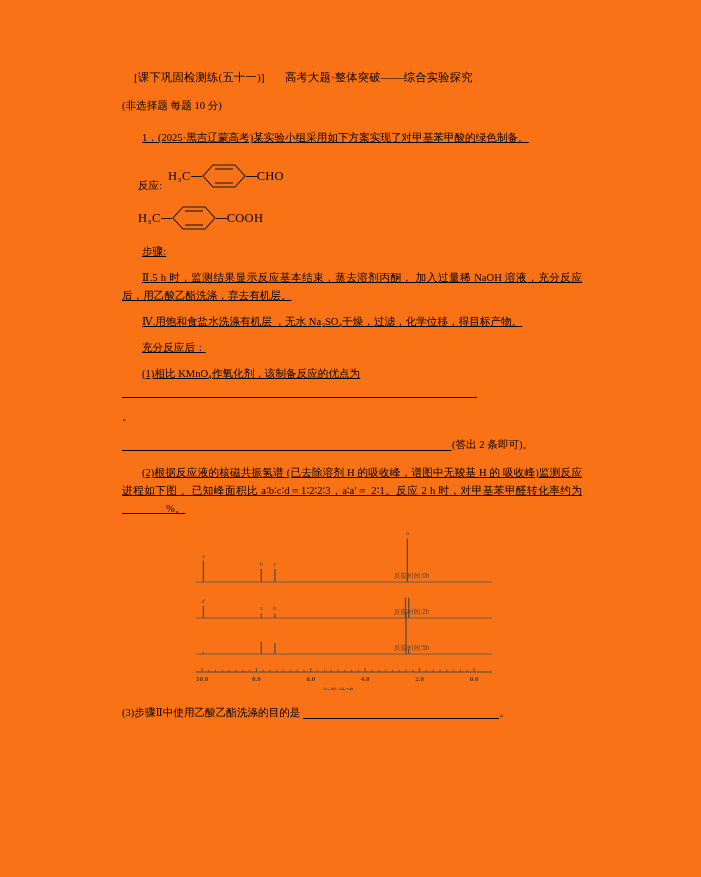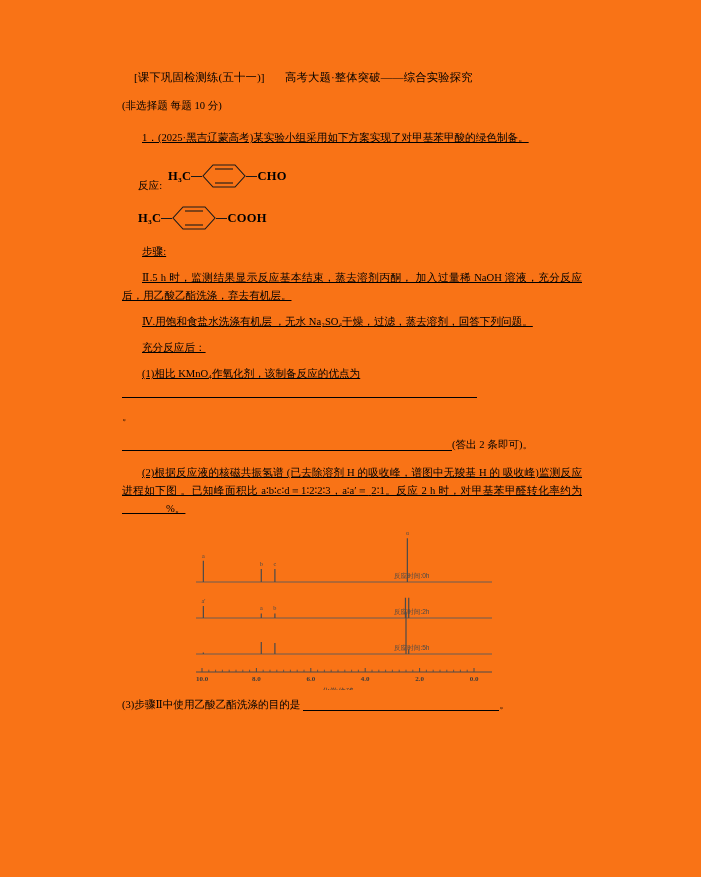--- a/index.html
+++ b/index.html
@@ -66,21 +66,20 @@
     position: absolute;
     left: 0px;
     top: 24px;
     font-size: 10.6px;
   }
   .chem-row {
     position: absolute;
     display: flex;
     align-items: center;
     font-family: "Liberation Serif", "DejaVu Serif", serif;
-    font-weight: bold;
   }
   .chem-row.top { left: 30px; top: 6px; }
   .chem-row.bottom { left: 0px; top: 48px; }
   .chem-txt {
     font-size: 12.5px;
     letter-spacing: 0.3px;
     white-space: nowrap;
   }
   .bond {
     width: 11px;
@@ -180,21 +179,21 @@
             <line x1="13" y1="22" x2="31" y2="22" stroke="#1a1a1a" stroke-width="1.1"></line>
           </svg>
         </span>
         <span class="bond"></span>
         <span class="chem-txt">COOH</span>
       </div>
     </div>
 
     <p class="para indent">步骤:</p>
     <p class="para indent">Ⅱ.5 h 时，监测结果显示反应基本结束，蒸去溶剂丙酮，  加入过量稀 NaOH 溶液，充分反应后，用乙酸乙酯洗涤，弃去有机层。</p>
-    <p class="para indent">Ⅳ.用饱和食盐水洗涤有机层 ，无水 Na₂SO₄干燥，过滤，蒸去溶剂，回答下列问题。</p>
+    <p class="para indent">Ⅳ.用饱和食盐水洗涤有机层 ，无水 Na₂SO₄干燥，过滤，化学位移，得目标产物。</p>
 
     <p class="para indent">充分反应后：</p>
 
     <p class="para indent">(1)相比 KMnO₄作氧化剂，该制备反应的优点为</p>
     <div class="rule-full"></div>
     <div class="rule-row">
       <span>。</span>
     </div>
     <div class="rule-row">
       <span class="rule-line-2"></span><span>(答出 2 条即可)。</span>
@@ -288,18 +287,18 @@
             <text x="74.4" y="149" font-size="7" font-family="&quot;Liberation Serif&quot;, serif" fill="#3a3a3a" stroke="none" text-anchor="middle" font-weight="bold">8.0</text>
             <text x="128.8" y="149" font-size="7" font-family="&quot;Liberation Serif&quot;, serif" fill="#3a3a3a" stroke="none" text-anchor="middle" font-weight="bold">6.0</text>
             <text x="183.2" y="149" font-size="7" font-family="&quot;Liberation Serif&quot;, serif" fill="#3a3a3a" stroke="none" text-anchor="middle" font-weight="bold">4.0</text>
             <text x="237.60000000000002" y="149" font-size="7" font-family="&quot;Liberation Serif&quot;, serif" fill="#3a3a3a" stroke="none" text-anchor="middle" font-weight="bold">2.0</text>
             <text x="292" y="149" font-size="7" font-family="&quot;Liberation Serif&quot;, serif" fill="#3a3a3a" stroke="none" text-anchor="middle" font-weight="bold">0.0</text>
             <text x="156" y="162" font-size="8" font-family="&quot;Liberation Sans&quot;, sans-serif" fill="#3a3a3a" stroke="none" text-anchor="middle">化学位移</text>
           </g>
       </svg>
     </div>
 
-    <p class="para" style="margin-top:4px;">
+    <p class="para" style="margin-top:12px;">
       <span>(3)步骤Ⅱ中使用乙酸乙酯洗涤的目的是</span>&nbsp;<span class="rule-q3"></span><span>。</span>
     </p>
 
   </div>
 </div>
 
 </body></html>

